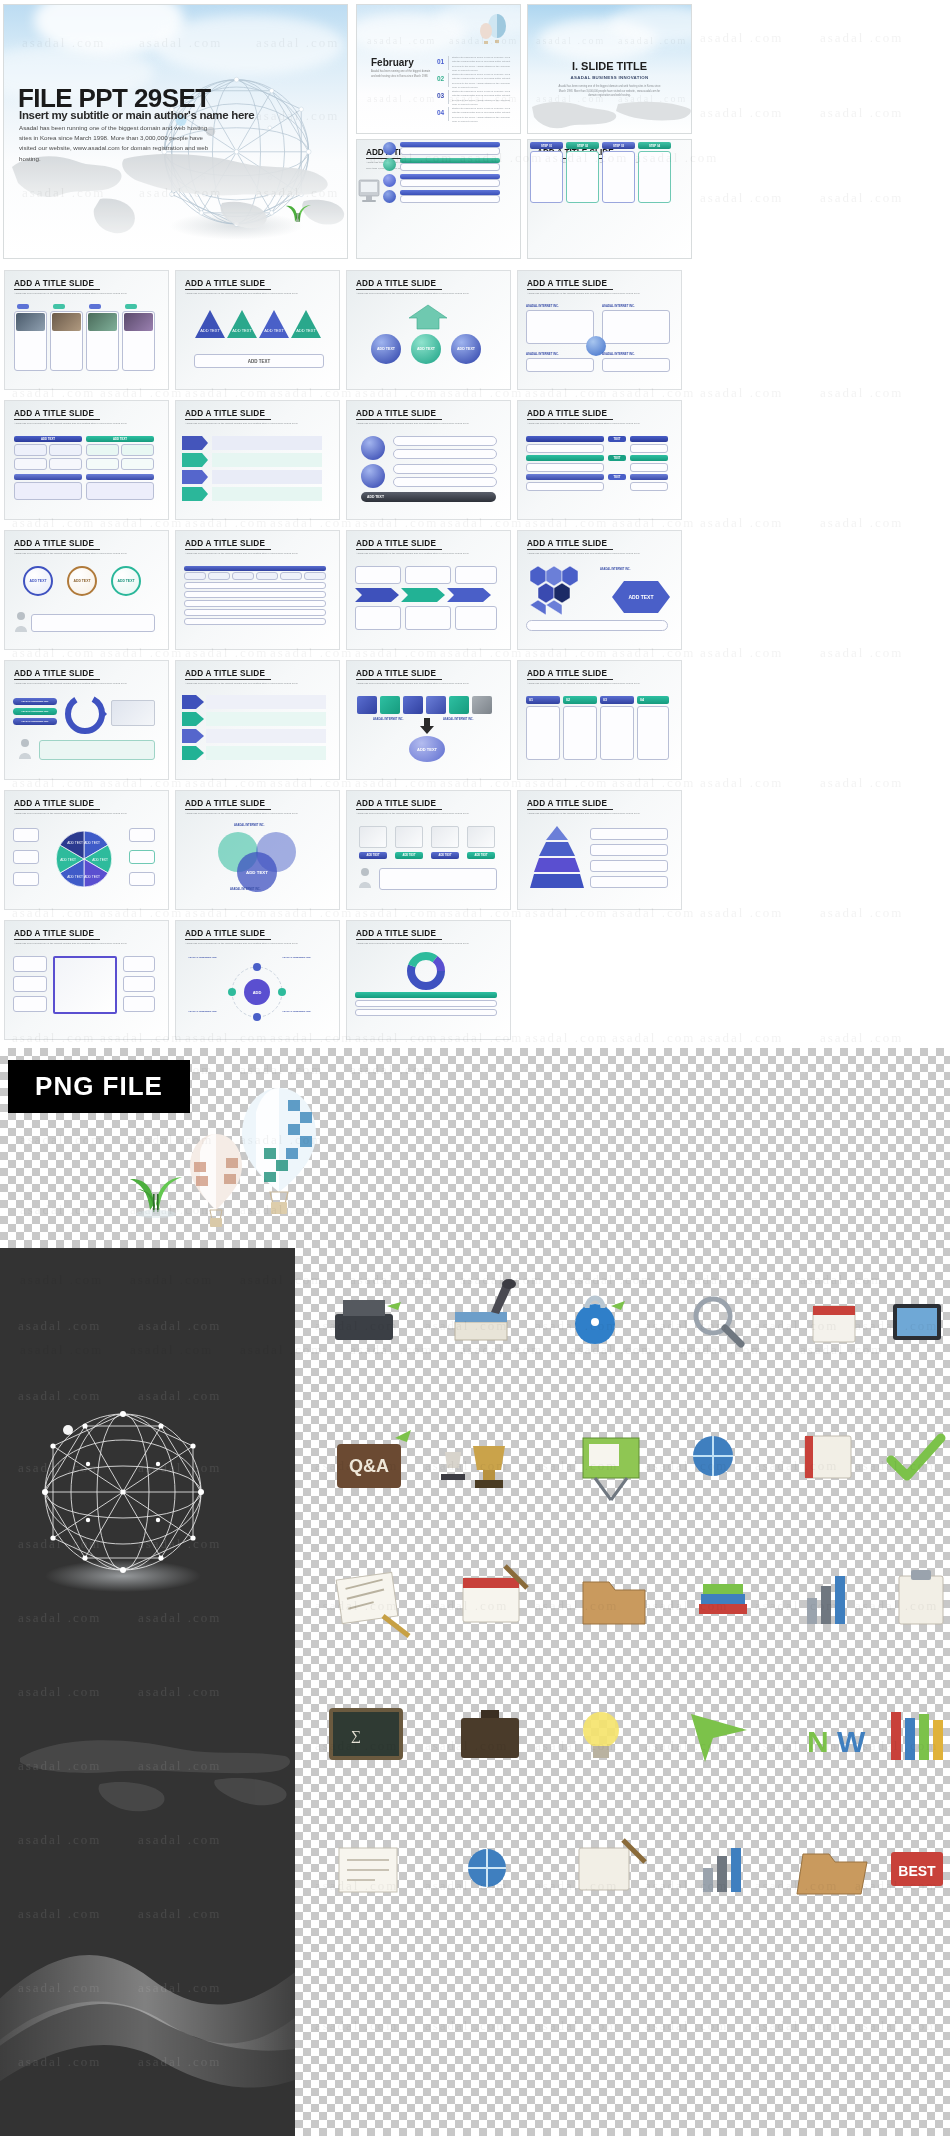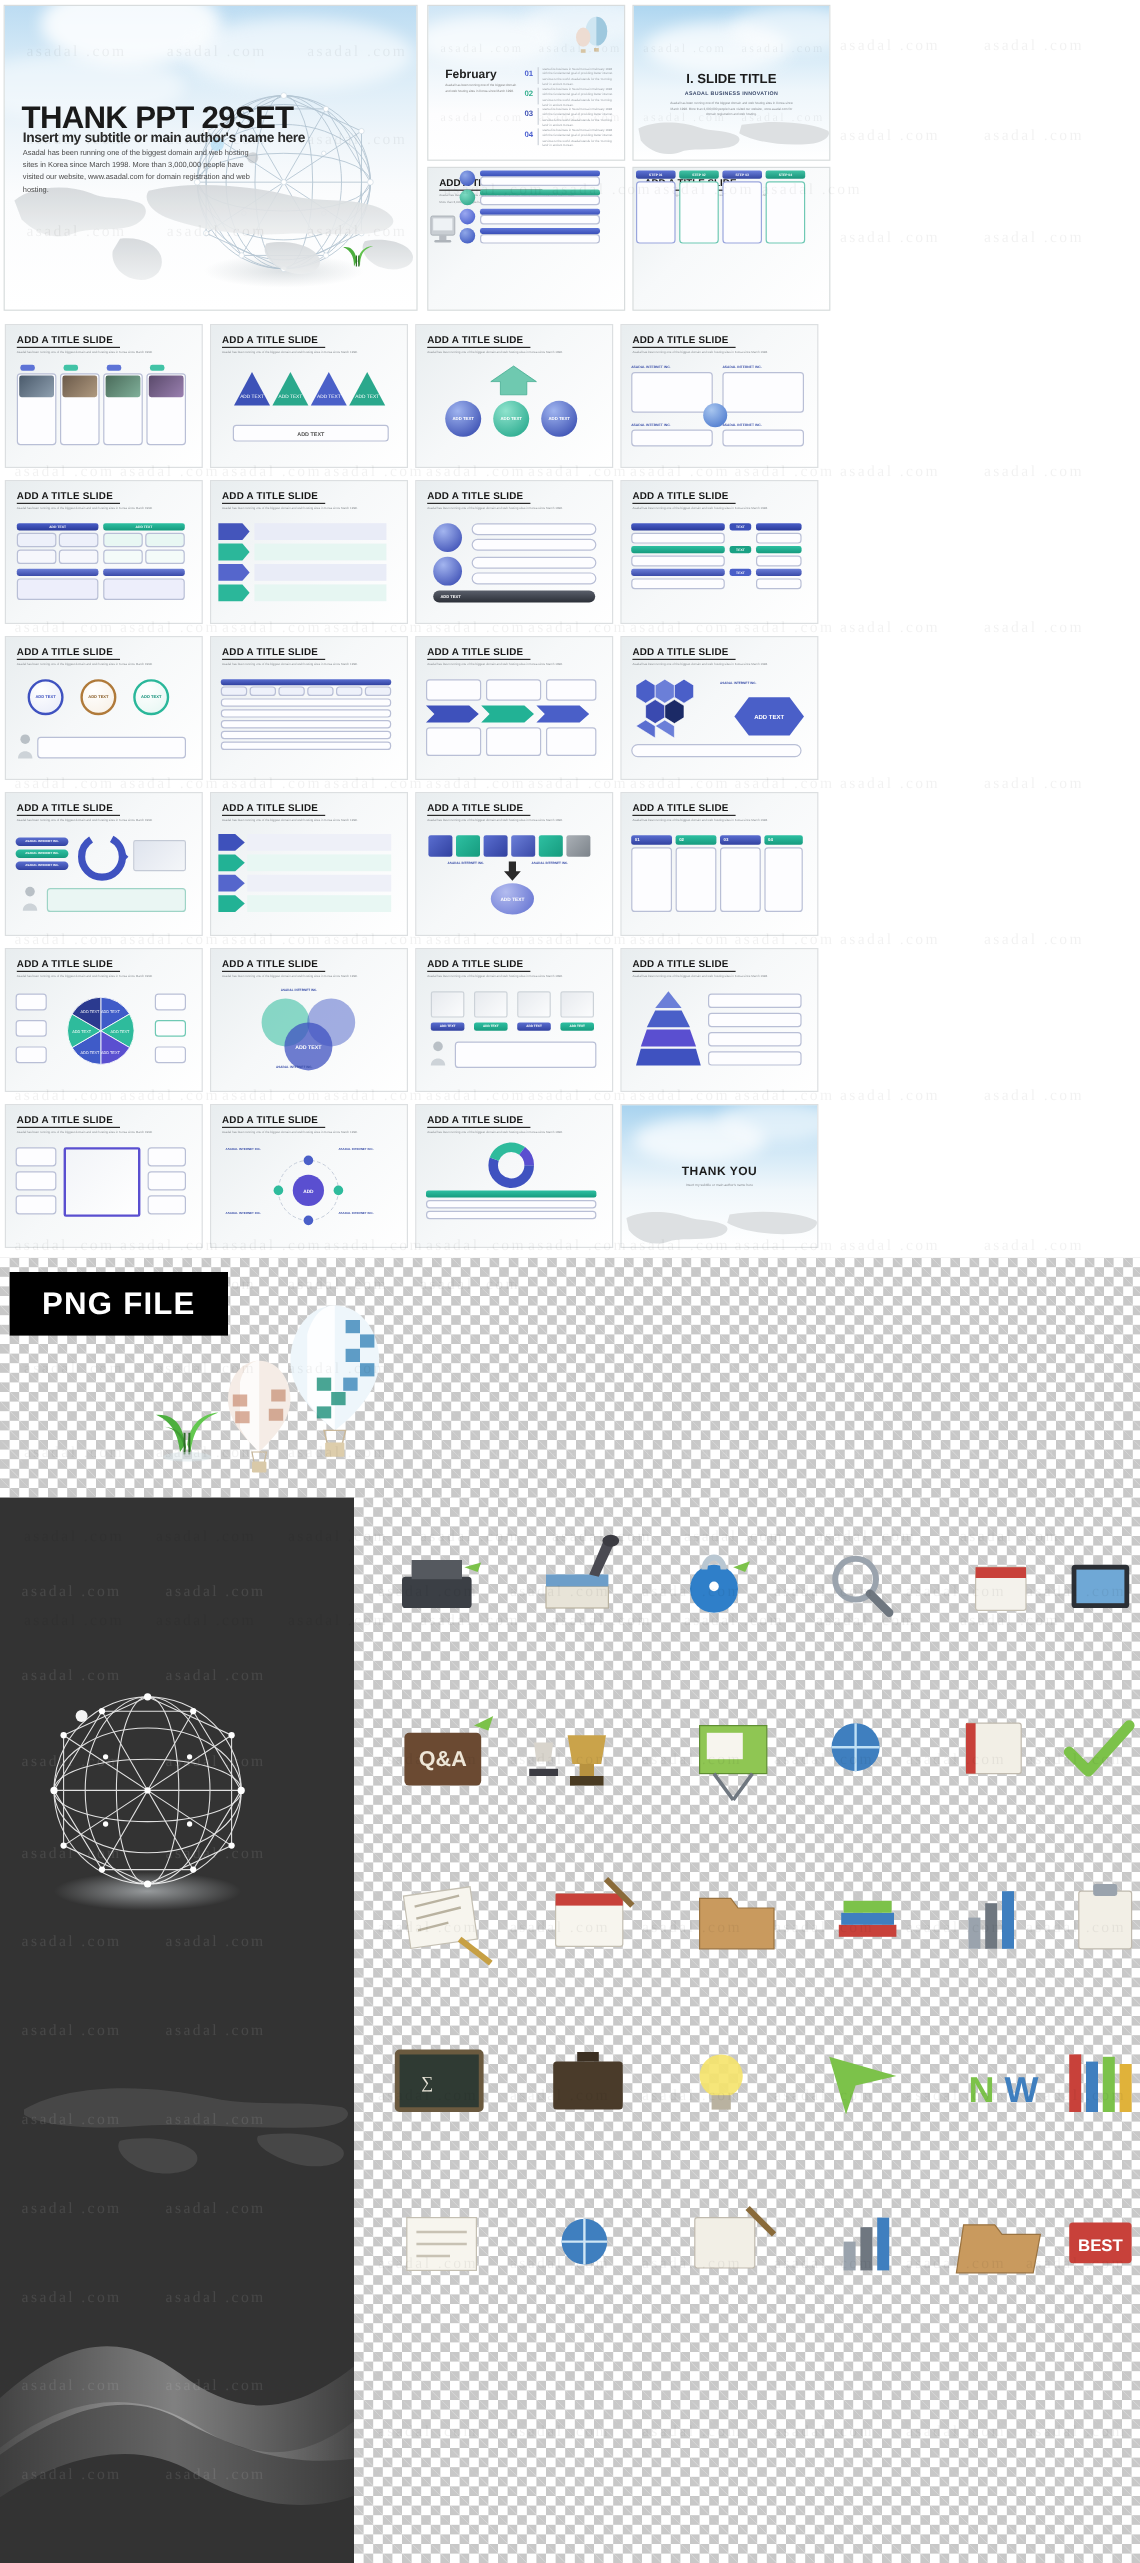--- a/index.html
+++ b/index.html
@@ -143,21 +143,21 @@
         <path d="M300 56 C318 52 338 58 340 68 C342 78 326 82 314 78 C304 75 294 64 300 56 Z"></path>
       </g>
     </svg>
 
     <svg style="position:absolute;right:34px;bottom:34px;width:30px;height:26px" viewBox="0 0 30 26">
       <path d="M12 24 C12 14 8 10 3 8 C10 7 14 12 14 20 Z" fill="#4caf3e"></path>
       <path d="M17 24 C17 13 21 9 28 7 C21 7 16 12 15 20 Z" fill="#62c24f"></path>
       <path d="M14 24 L14 15 M16 24 L16 15" stroke="#2f6b2a" stroke-width="1"></path>
     </svg>
 
-    <div class="t1">THANK PPT 29SET</div>
+    <div class="t1">FILE PPT 29SET</div>
     <div class="t2">Insert my subtitle or main author's name here</div>
     <div class="t3">Asadal has been running one of the biggest domain and web hosting sites in Korea since March 1998. More than 3,000,000 people have visited our website, www.asadal.com for domain registration and web hosting.</div>
     <div class="wm" style="left:18px;top:30px">asadal .com</div>
     <div class="wm" style="left:135px;top:30px">asadal .com</div>
     <div class="wm" style="left:252px;top:30px">asadal .com</div>
     <div class="wm" style="left:18px;top:103px">asadal .com</div>
     <div class="wm" style="left:135px;top:103px">asadal .com</div>
     <div class="wm" style="left:252px;top:103px">asadal .com</div>
     <div class="wm" style="left:18px;top:180px">asadal .com</div>
     <div class="wm" style="left:135px;top:180px">asadal .com</div>
@@ -775,32 +775,20 @@
         <circle cx="29" cy="17" r="15" fill="none" stroke="#3f52c0" stroke-width="8" stroke-dasharray="52 42"></circle>
         <circle cx="29" cy="17" r="15" fill="none" stroke="#2ebb9c" stroke-width="8" stroke-dasharray="28 66" stroke-dashoffset="-52"></circle>
         <circle cx="29" cy="17" r="15" fill="none" stroke="#5a4fd0" stroke-width="8" stroke-dasharray="14 80" stroke-dashoffset="-80"></circle>
       </svg>
       <div class="chip" style="left:2px;top:38px;width:142px;height:6px;background:linear-gradient(to bottom,#2ec0a2,#169b7e)"></div>
       <div class="rbox" style="left:2px;top:46px;width:142px;height:7px"></div>
       <div class="rbox" style="left:2px;top:55px;width:142px;height:7px"></div>
     </div>
   </div>
 
-  <div class="cell" style="left:517px;top:655px;background:linear-gradient(to bottom,#a8d3ef 0%,#cde6f6 28%,#f0f7fb 60%,#fff 100%)">
-    <div class="cloud" style="left:10px;top:10px;width:110px;height:38px;opacity:.85"></div>
-    <div class="cloud" style="left:80px;top:-4px;width:100px;height:34px;opacity:.65"></div>
-    <div style="position:absolute;left:0;right:0;top:50px;text-align:center;font-size:10px;font-weight:bold;color:#1c1c1c;letter-spacing:.4px">THANK YOU</div>
-    <div style="position:absolute;left:28px;right:28px;top:64px;text-align:center;font-size:2.8px;color:#8a8f94">Insert my subtitle or main author's name here</div>
-    <svg style="position:absolute;left:0;bottom:0;width:165px;height:34px" viewBox="0 0 165 34" preserveAspectRatio="none">
-      <g fill="#dde0e2">
-          <path d="M4 10 C18 3 40 4 54 9 C66 13 74 11 84 15 C92 18 88 24 78 26 C64 29 48 26 38 30 C24 34 12 28 6 20 Z"></path>
-      <path d="M90 7 C120 2 150 6 162 12 C165 15 160 22 146 23 C120 25 98 20 88 14 Z"></path>
-        </g>
-    </svg>
-  </div>
 
   <div class="wm" style="left:12px;top:120px">asadal .com</div>
     <div class="wm" style="left:100px;top:120px">asadal .com</div>
   <div class="wm" style="left:185px;top:120px">asadal .com</div>
     <div class="wm" style="left:270px;top:120px">asadal .com</div>
   <div class="wm" style="left:355px;top:120px">asadal .com</div>
     <div class="wm" style="left:440px;top:120px">asadal .com</div>
   <div class="wm" style="left:525px;top:120px">asadal .com</div>
     <div class="wm" style="left:612px;top:120px">asadal .com</div>
   <div class="wm" style="left:700px;top:120px">asadal .com</div>

